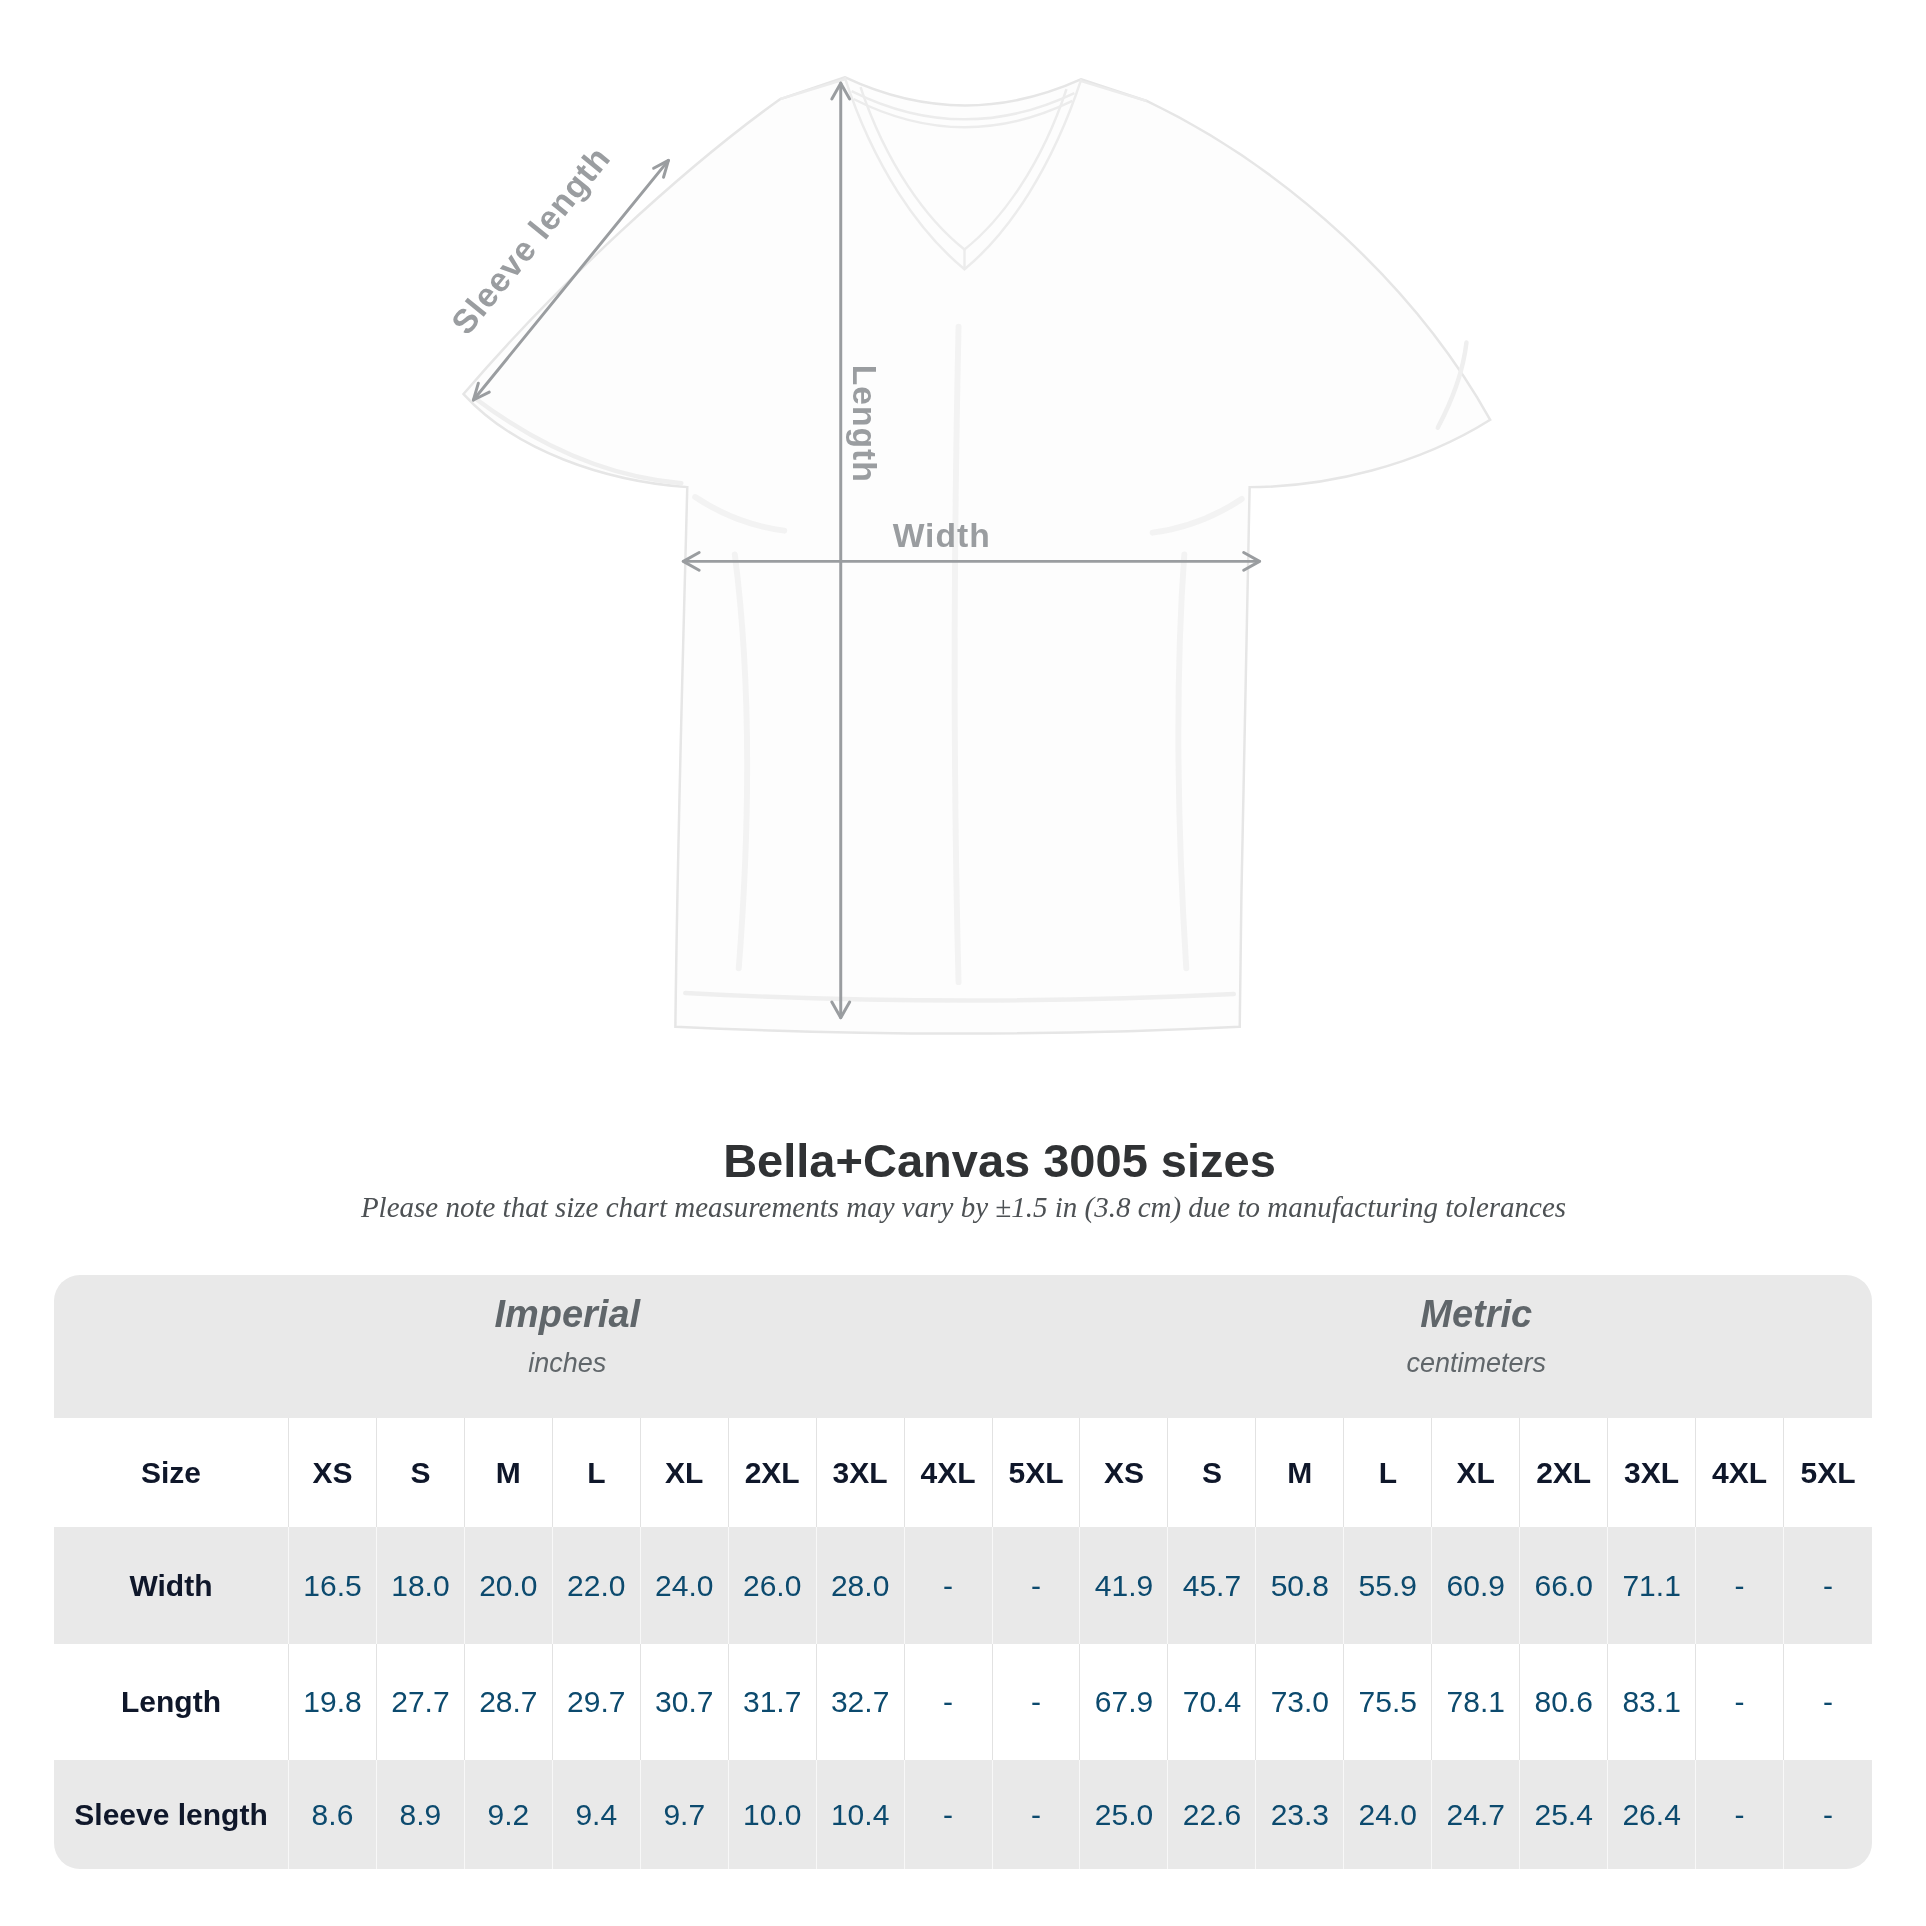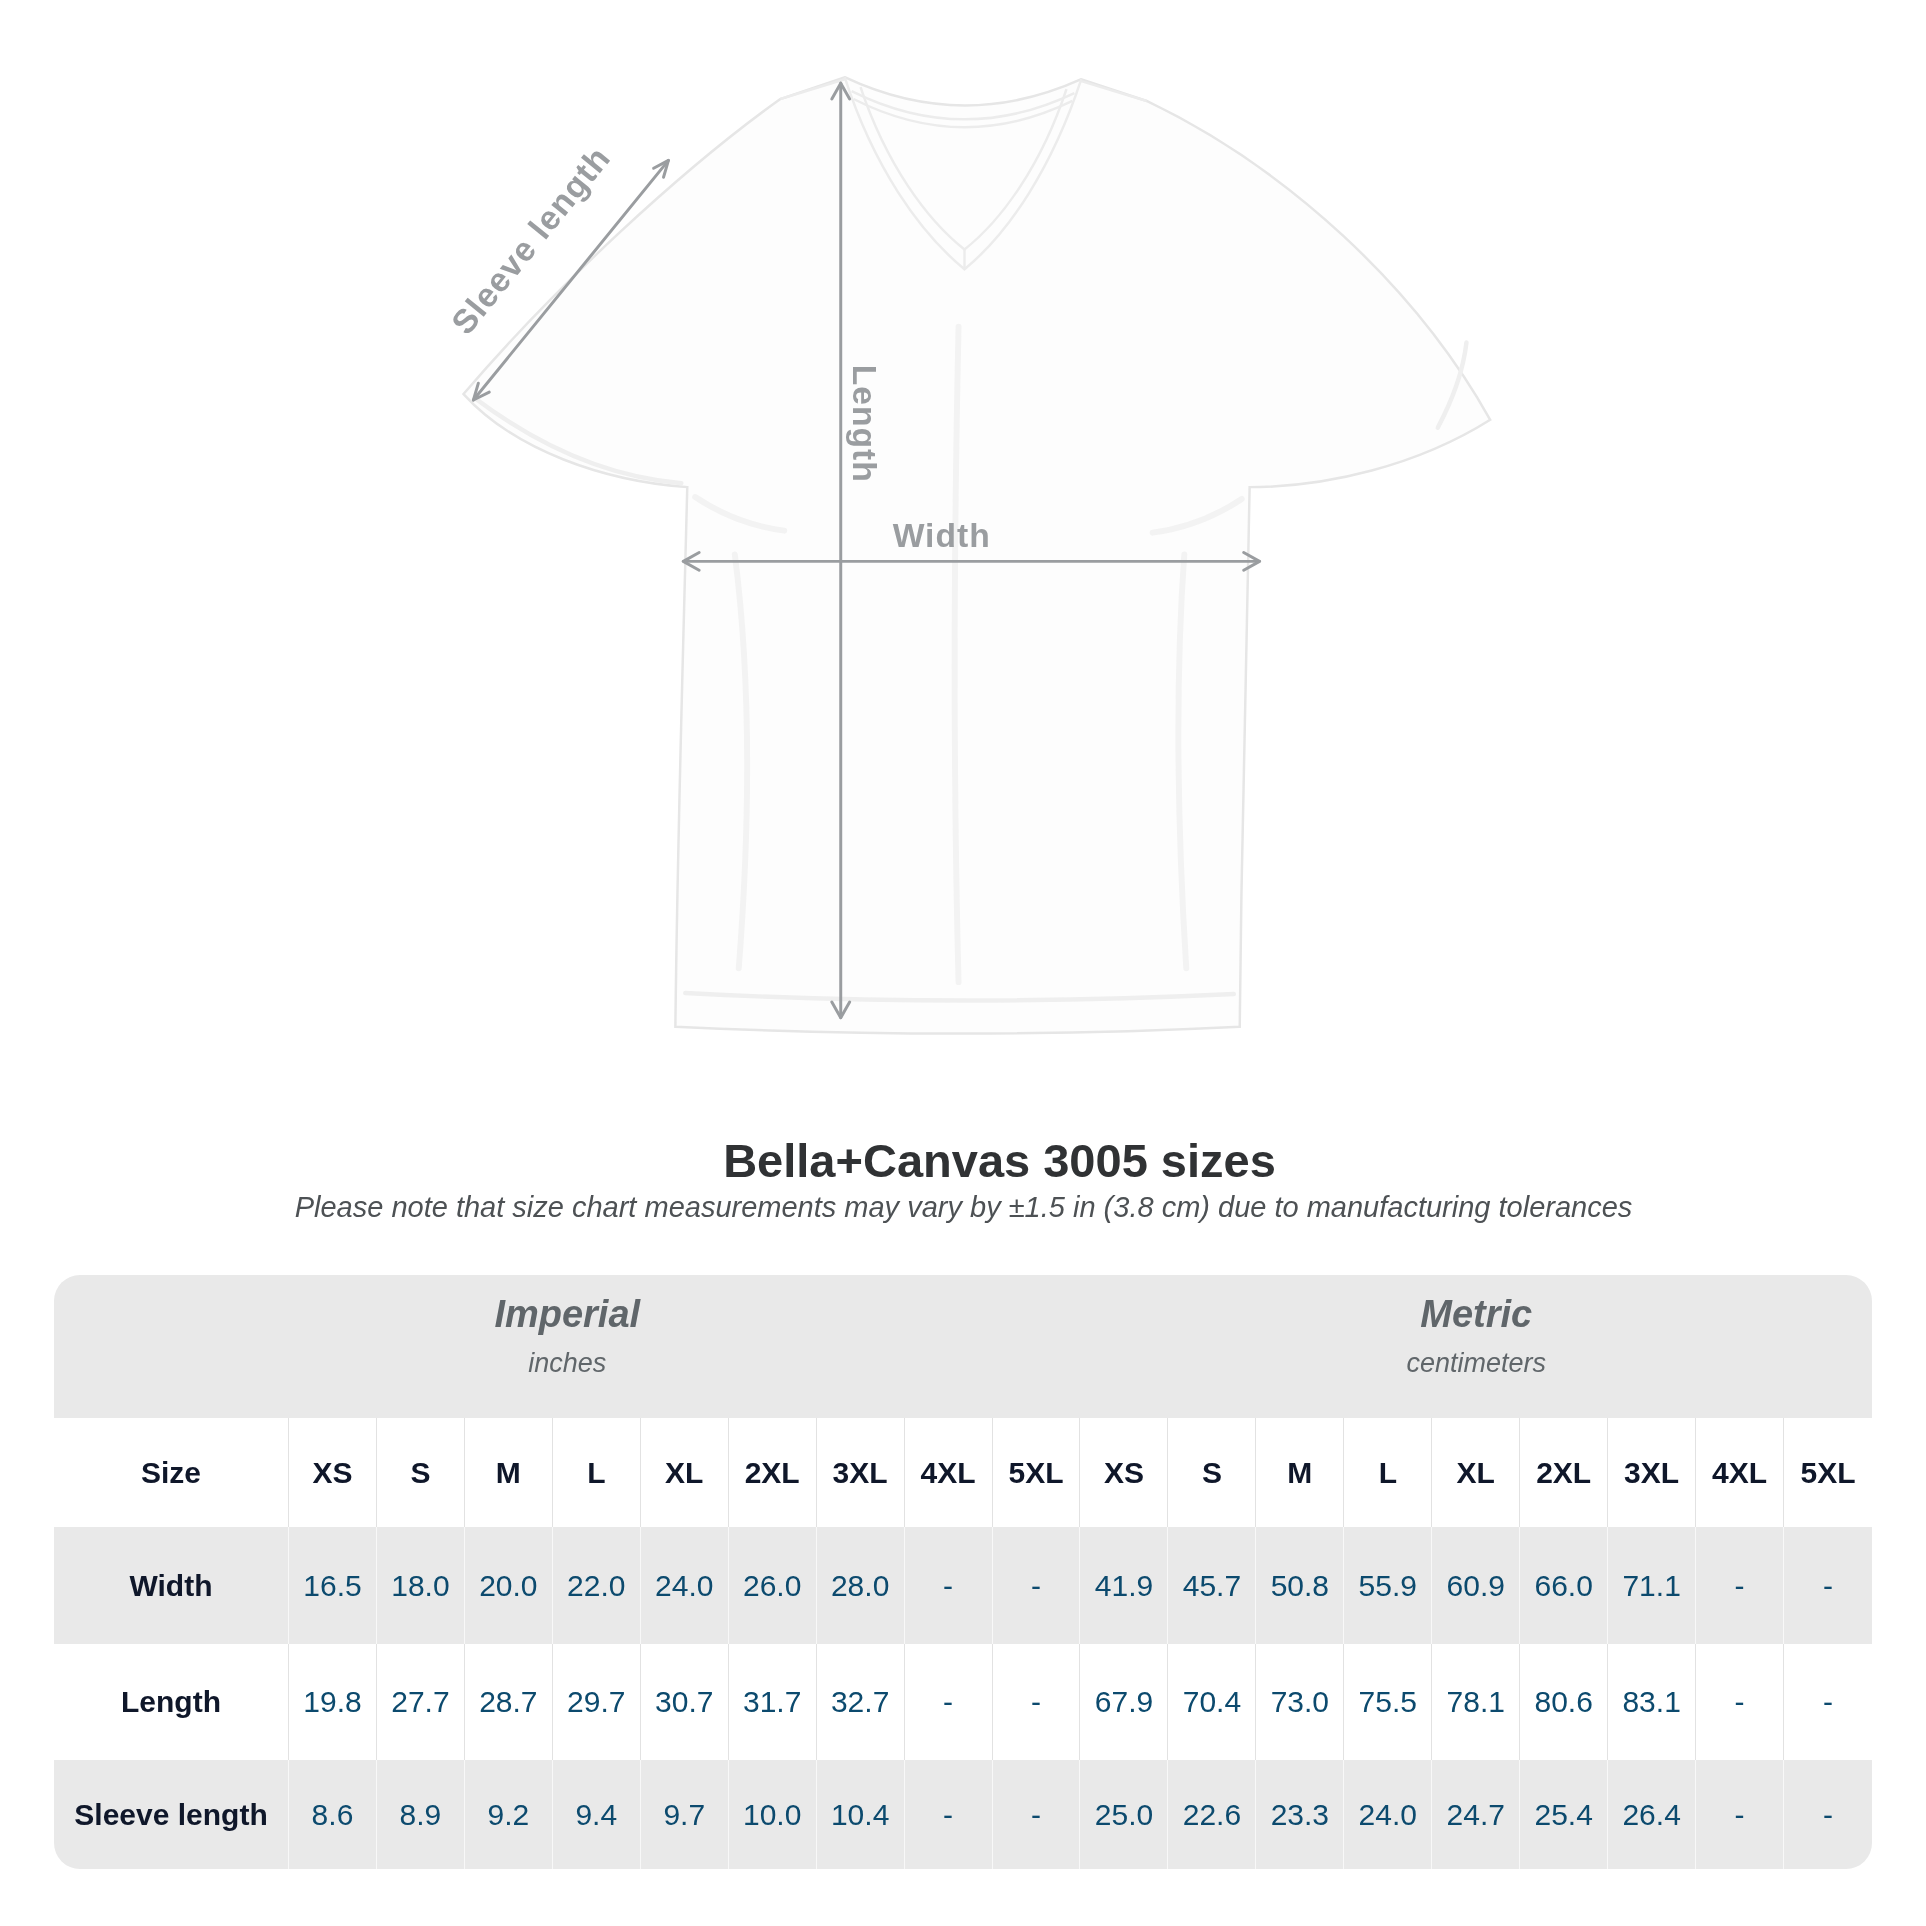--- a/index.html
+++ b/index.html
@@ -14,21 +14,21 @@
   .seam  { fill:none; stroke:#ececec; stroke-width:2.5; }
   .fold  { fill:none; stroke:#f3f3f3; stroke-width:6; stroke-linecap:round; }
   .fold2 { fill:none; stroke:#efefef; stroke-width:4.5; stroke-linecap:round; }
 
   .page-title {
     position:absolute; top:1133px; left:0; width:100%; text-align:center;
     font-size:47px; font-weight:bold; color:#303234;padding-left:36px;
   }
   .page-subtitle {
     position:absolute; top:1191px; left:0; width:100%; text-align:center;
-    font-size:29px; font-style:italic; color:#4d5154;
+    font-size:29px; font-style:italic; color:#4d5154;font-family:Liberation Serif, serif;
   }
 
   .size-table {
     position:absolute; left:54px; top:1275px; width:1818px; height:594px;
     display:grid;
     grid-template-columns:235px repeat(18, 1fr);
     grid-template-rows:143px 109px 117px 116px 110px;
     border-radius:26px; overflow:hidden;
   }
   .band {

